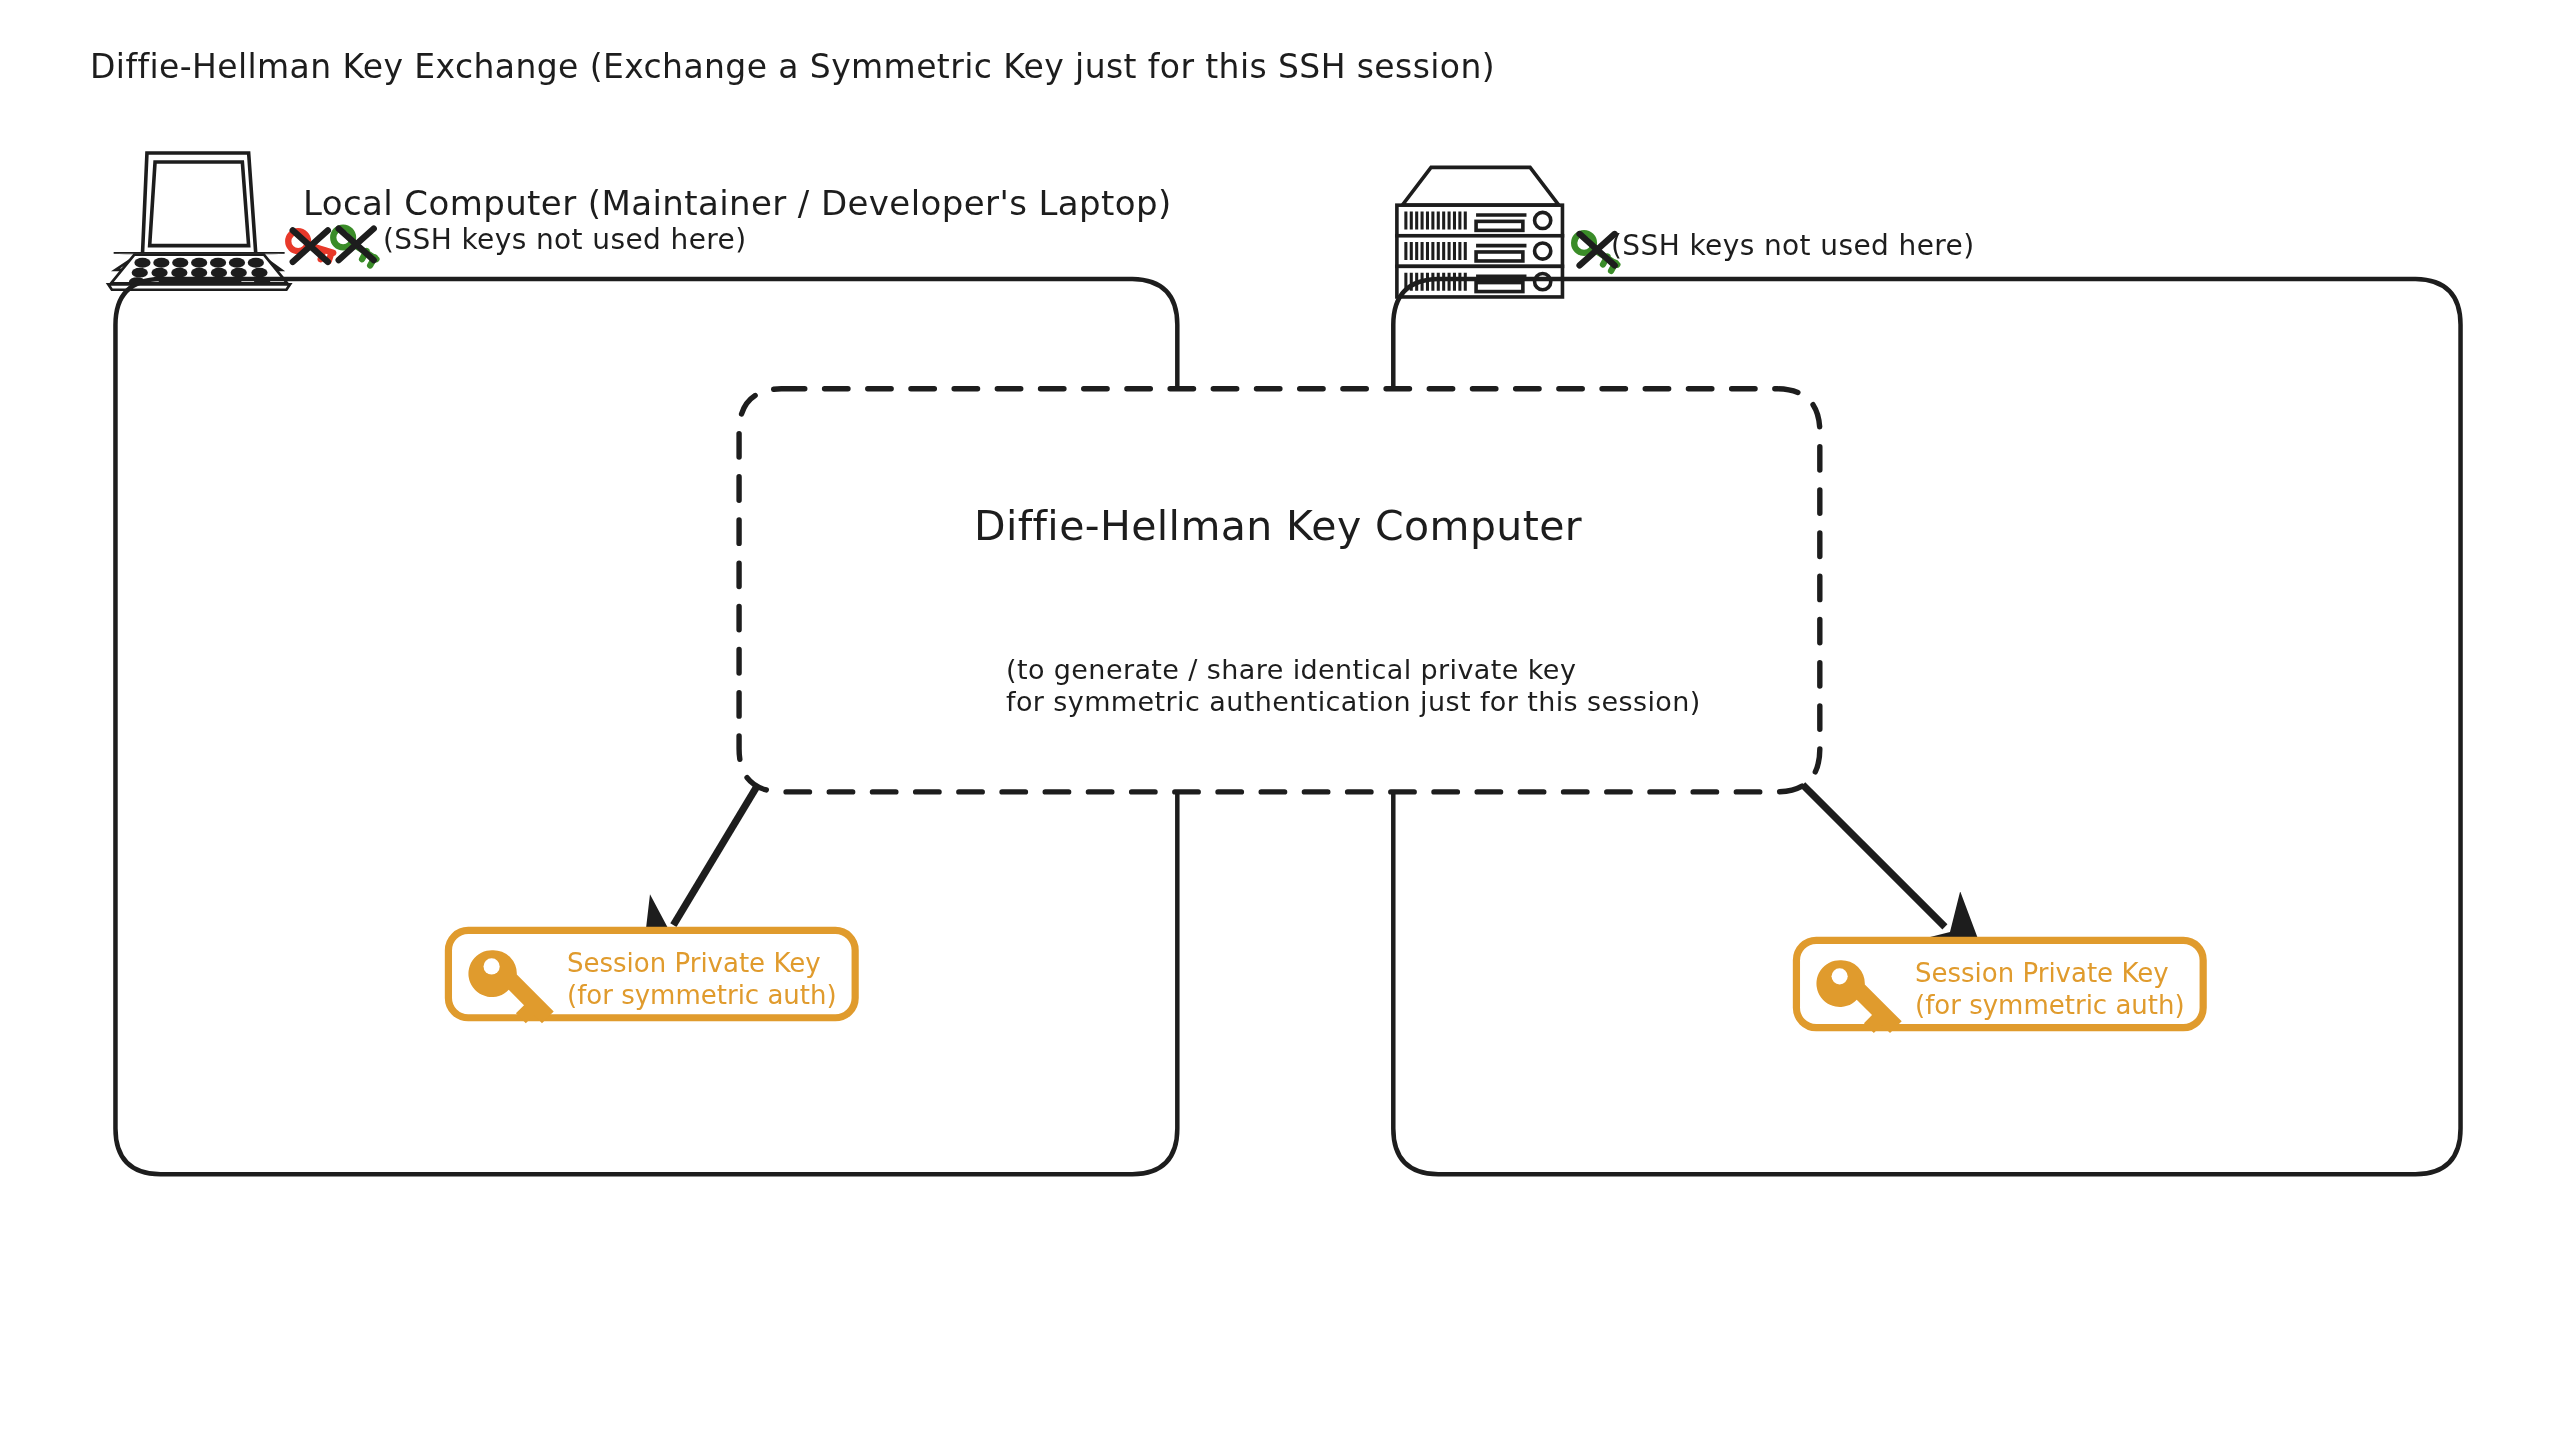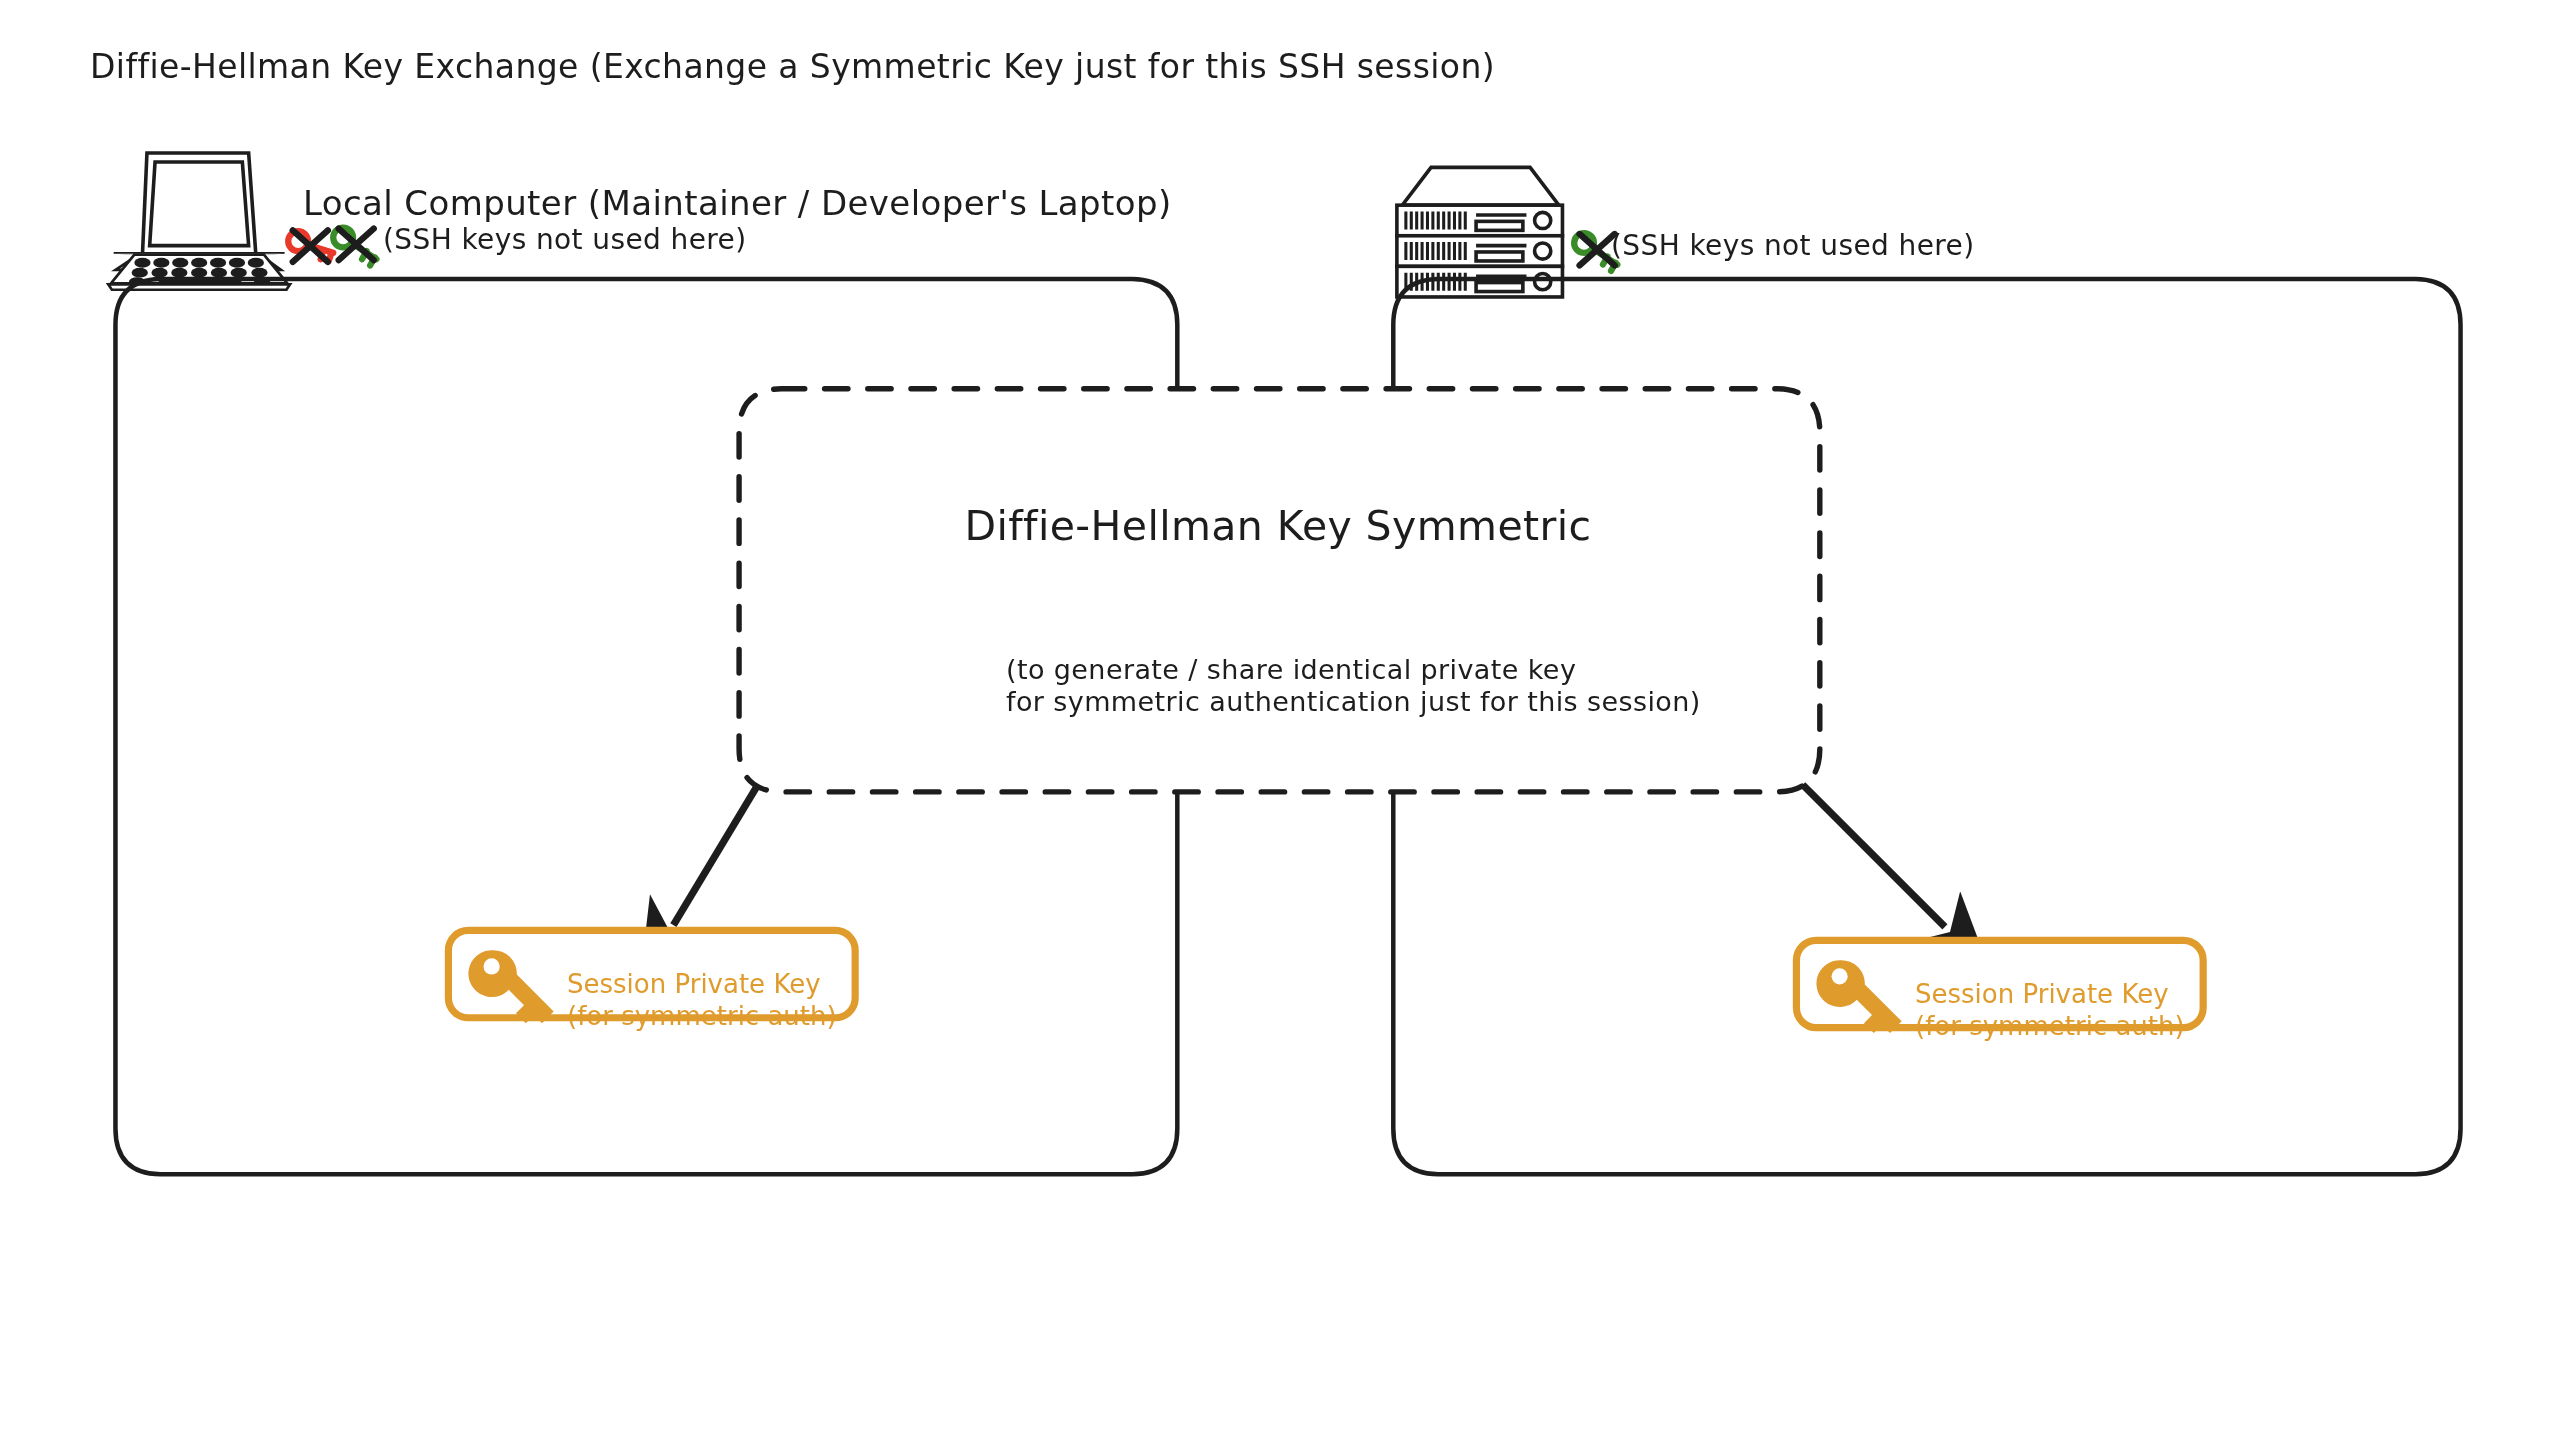--- a/index.html
+++ b/index.html
@@ -78,21 +78,20 @@
     font-size: 30px;
     line-height: 51px;
   }
   .keybox-text {
     position: absolute;
     color: #e09b2d;
     font-family: "DejaVu Sans", sans-serif;
     font-size: 26px;
     line-height: 32px;
     white-space: pre;
-    margin-top: 21px;
   }
   #left-key-text  { left: 567px;  top: 947px; }
   #right-key-text { left: 1915px; top: 957px; }
 </style>
 </head>
 <body>
 
 <div class="stage">
 
   <svg class="layer" viewBox="0 0 2862 1598">
@@ -264,21 +263,21 @@
 
   <div class="txt" id="diagram-title">Diffie-Hellman Key Exchange (Exchange a Symmetric Key just for this SSH session)</div>
 
   <div class="txt" id="local-label">Local Computer (Maintainer / Developer's Laptop)</div>
 
   <div class="txt" id="local-note">(SSH keys not used here)</div>
 
 
   <div class="txt" id="remote-note">(SSH keys not used here)</div>
 
-  <div class="txt" id="dh-box-title">Diffie-Hellman Key Symmetric</div>
+  <div class="txt" id="dh-box-title">Diffie-Hellman Key Computer</div>
 
   <div class="txt" id="dh-box-sub">(to generate / share identical private key
 for symmetric authentication just for this session)</div>
 
   <div class="keybox-text" id="left-key-text"><span>Session Private Key</span>
 <span>(for symmetric auth)</span></div>
 
   <div class="keybox-text" id="right-key-text"><span>Session Private Key</span>
 <span>(for symmetric auth)</span></div>
 

